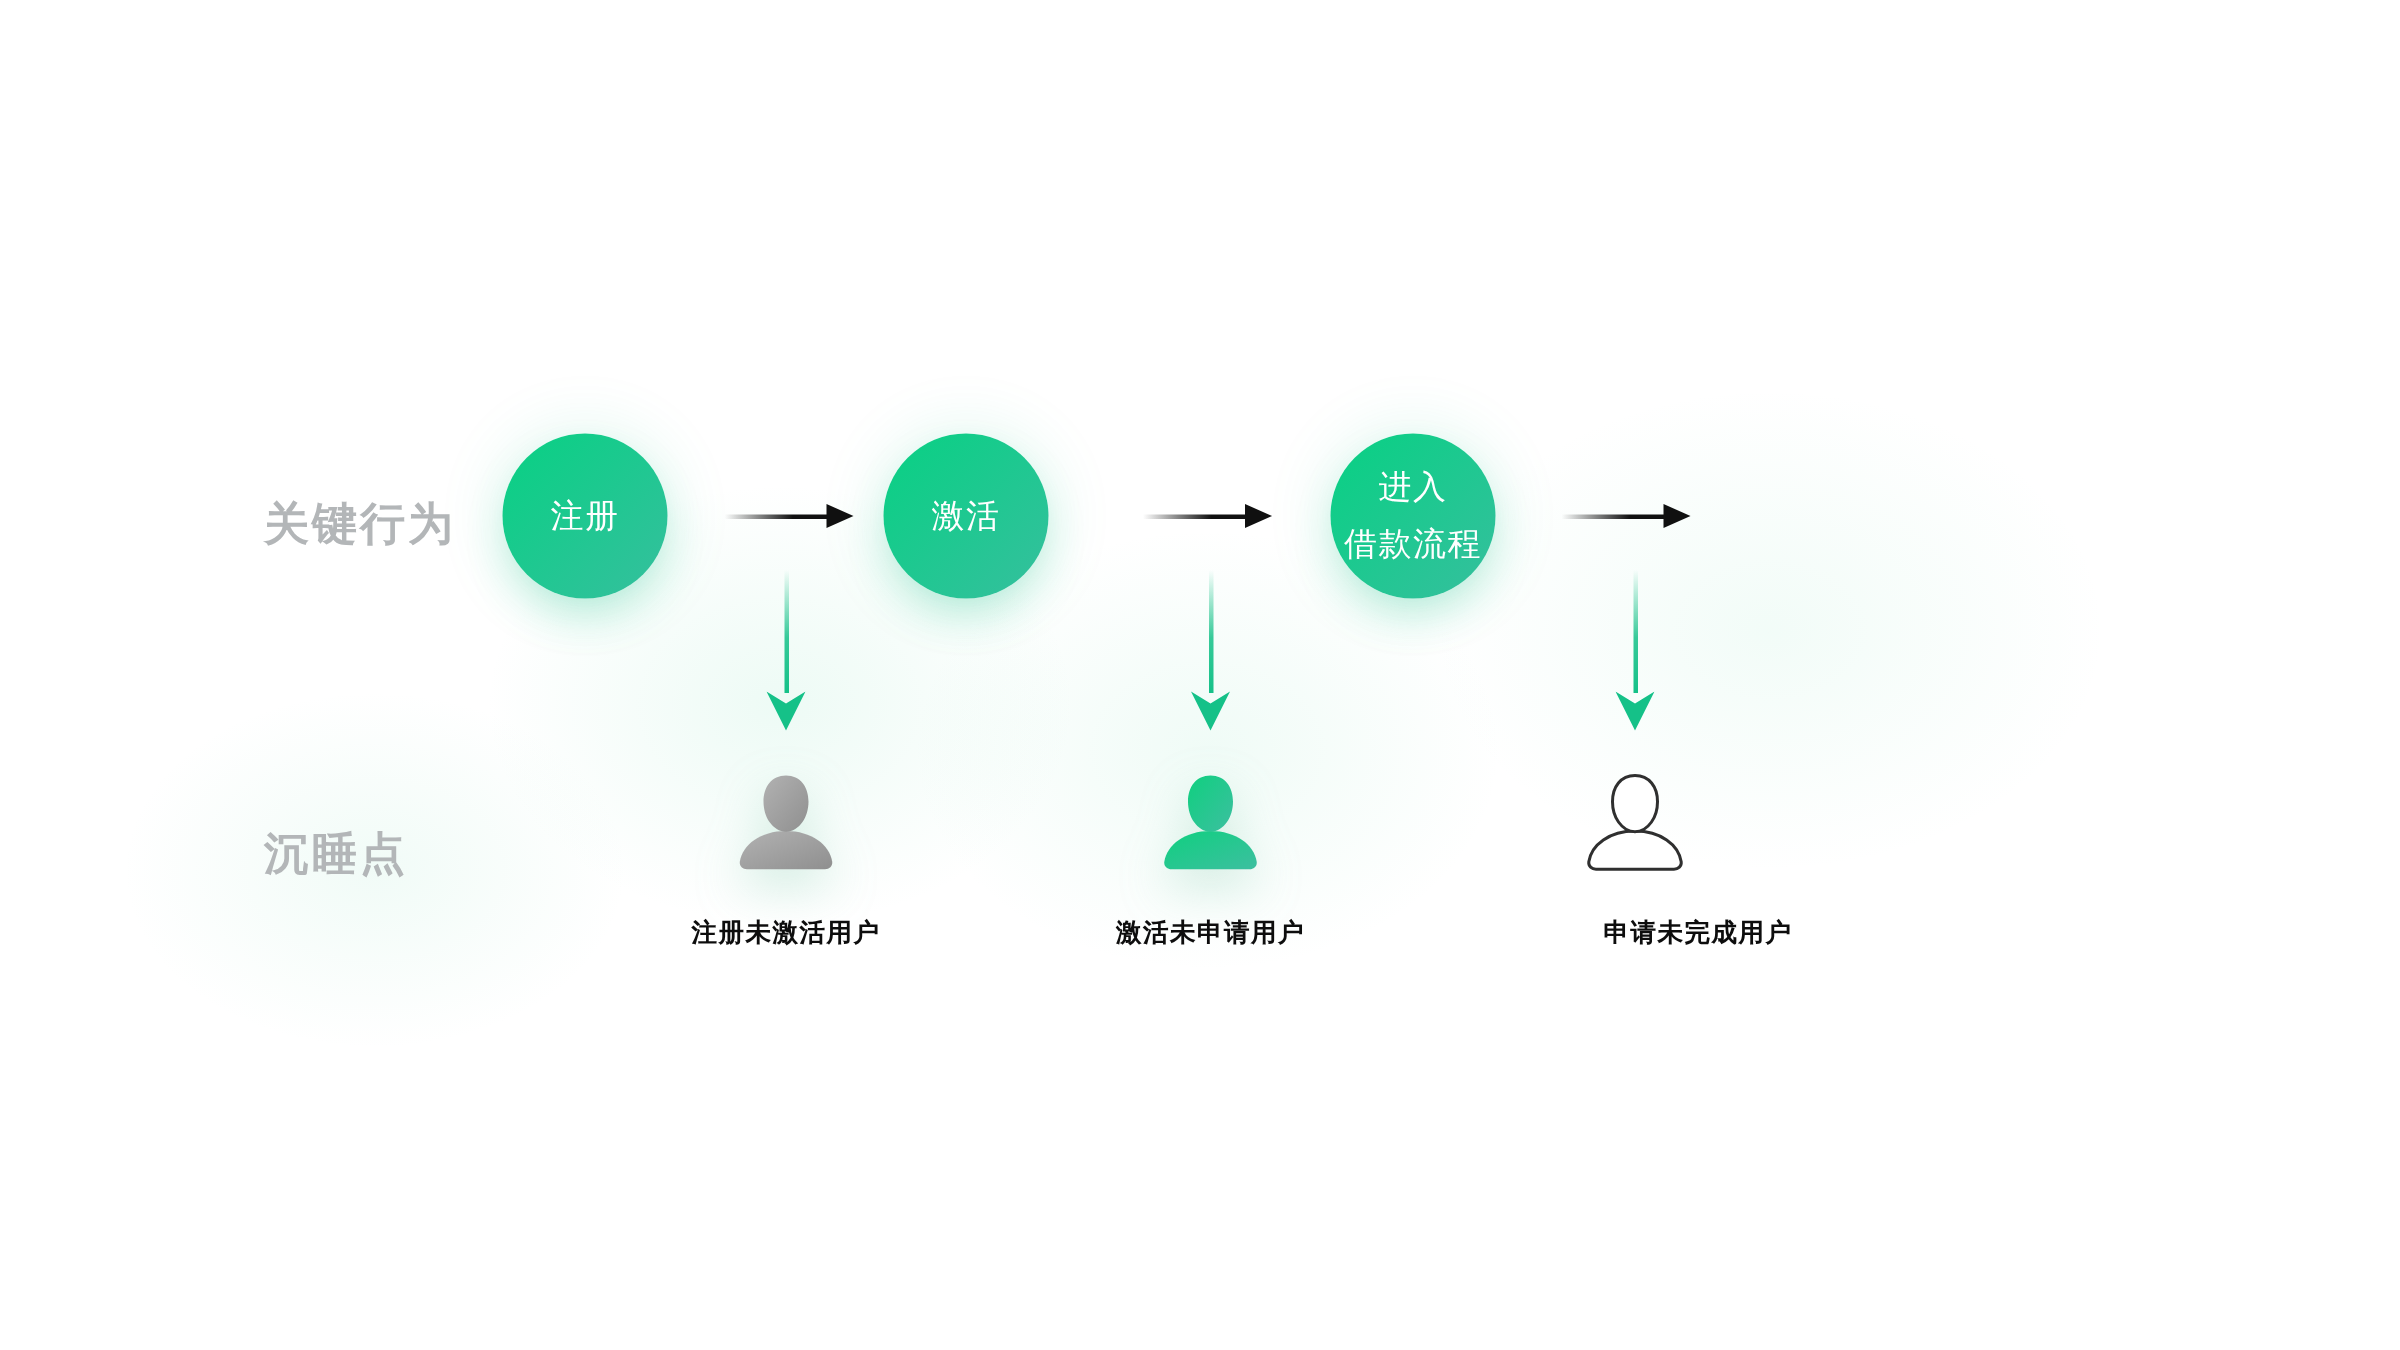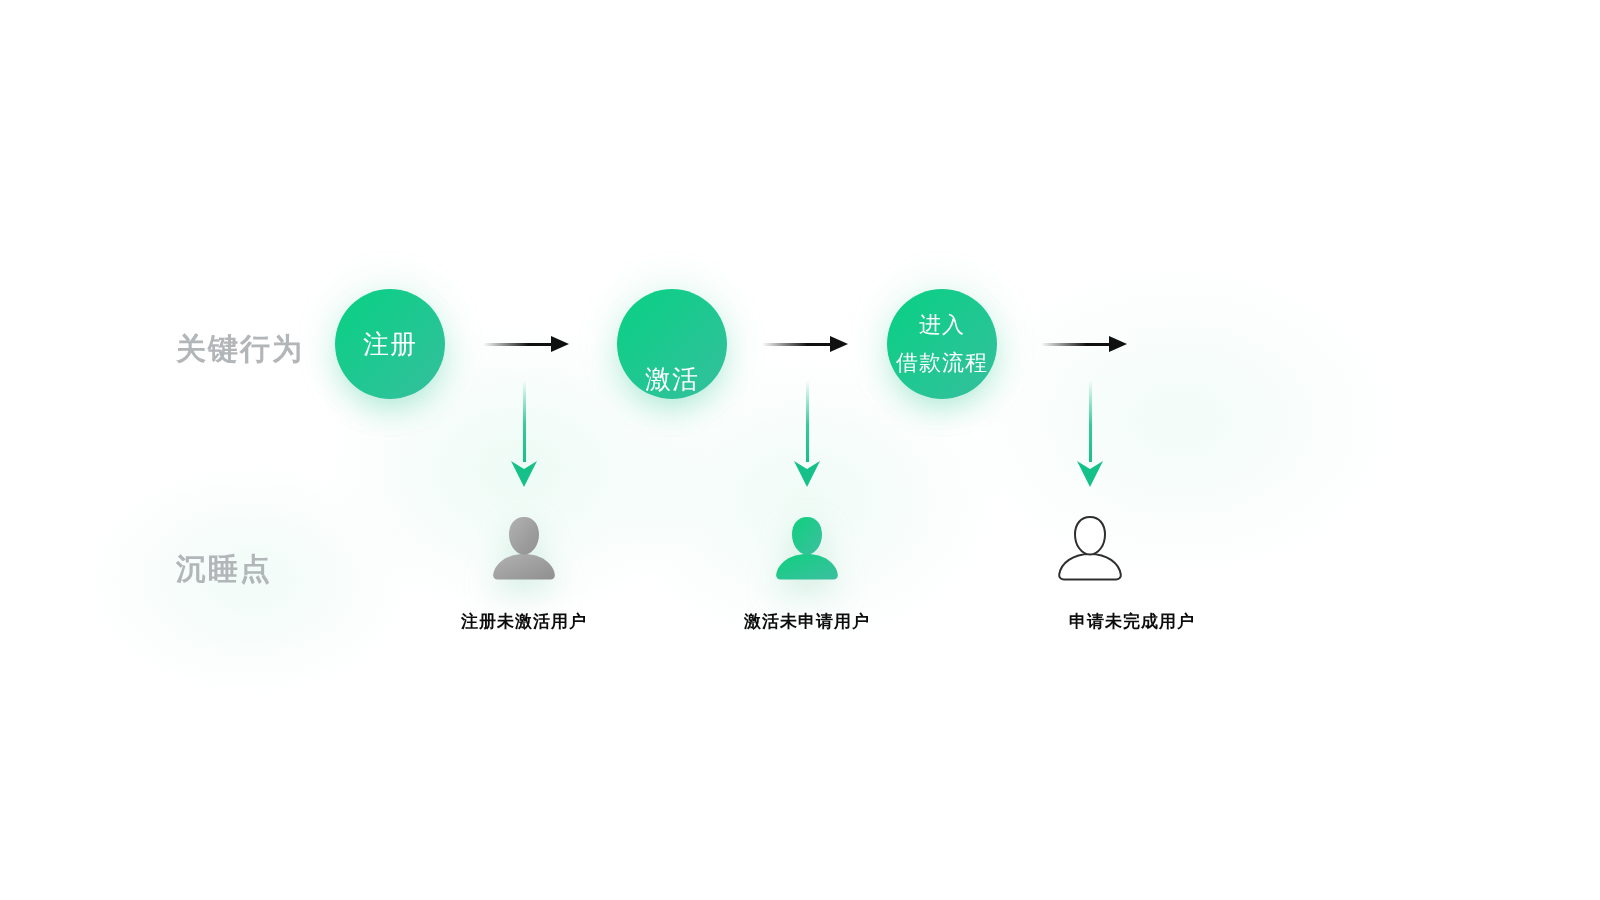--- a/index.html
+++ b/index.html
@@ -42,21 +42,21 @@
     border-radius: 50%;
     background: linear-gradient(135deg, var(--circle-grad-start, #07d183), var(--circle-grad-end, #36bf9e));
     box-shadow: 0 14px 30px -6px rgba(30,195,140,0.30), 0 0 46px rgba(30,195,140,0.14);
     display: flex;
     flex-direction: column;
     align-items: center;
     justify-content: center;
     color: #ffffff;
     text-align: center;
   }
-  .step-circle .line  { font-size: 26px; font-weight: 500; line-height: 40px; letter-spacing: 1px; }
+  .step-circle .line  { font-size: 22px; font-weight: 500; line-height: 40px; letter-spacing: 1px; }
   .step-circle.two-line .line { font-size: 22px; line-height: 38px; }
   
   .h-arrow { position: absolute; height: 16px; }
   .h-stem {
     position: absolute;
     left: 0; right: 16px; top: 6.5px;
     height: 3px;
     background: linear-gradient(to right, rgba(16,16,16,0) 0%, var(--black-arrow, #101010) 65%);
   }
   .h-head {
@@ -97,21 +97,21 @@
 
 <div class="canvas">
   <div class="bg-glow"></div>
 
   <div class="row-label" style="left:176px; top:329px;">关键行为</div>
   <div class="row-label" style="left:176px; top:549px;">沉睡点</div>
 
   <div class="step-circle" style="left:335px; top:289px;">
     <span class="line">注册</span>
   </div>
-  <div class="step-circle" style="left:617px; top:289px;justify-content:flex-end;">
+  <div class="step-circle" style="left:589px; top:289px;">
     <span class="line">激活</span>
   </div>
   <div class="step-circle two-line" style="left:887px; top:289px;">
     <span class="line">进入</span>
     <span class="line">借款流程</span>
   </div>
 
   <div class="h-arrow" style="left:483px; top:336px; width:86px;">
     <div class="h-stem"></div>
     <div class="h-head"></div>

